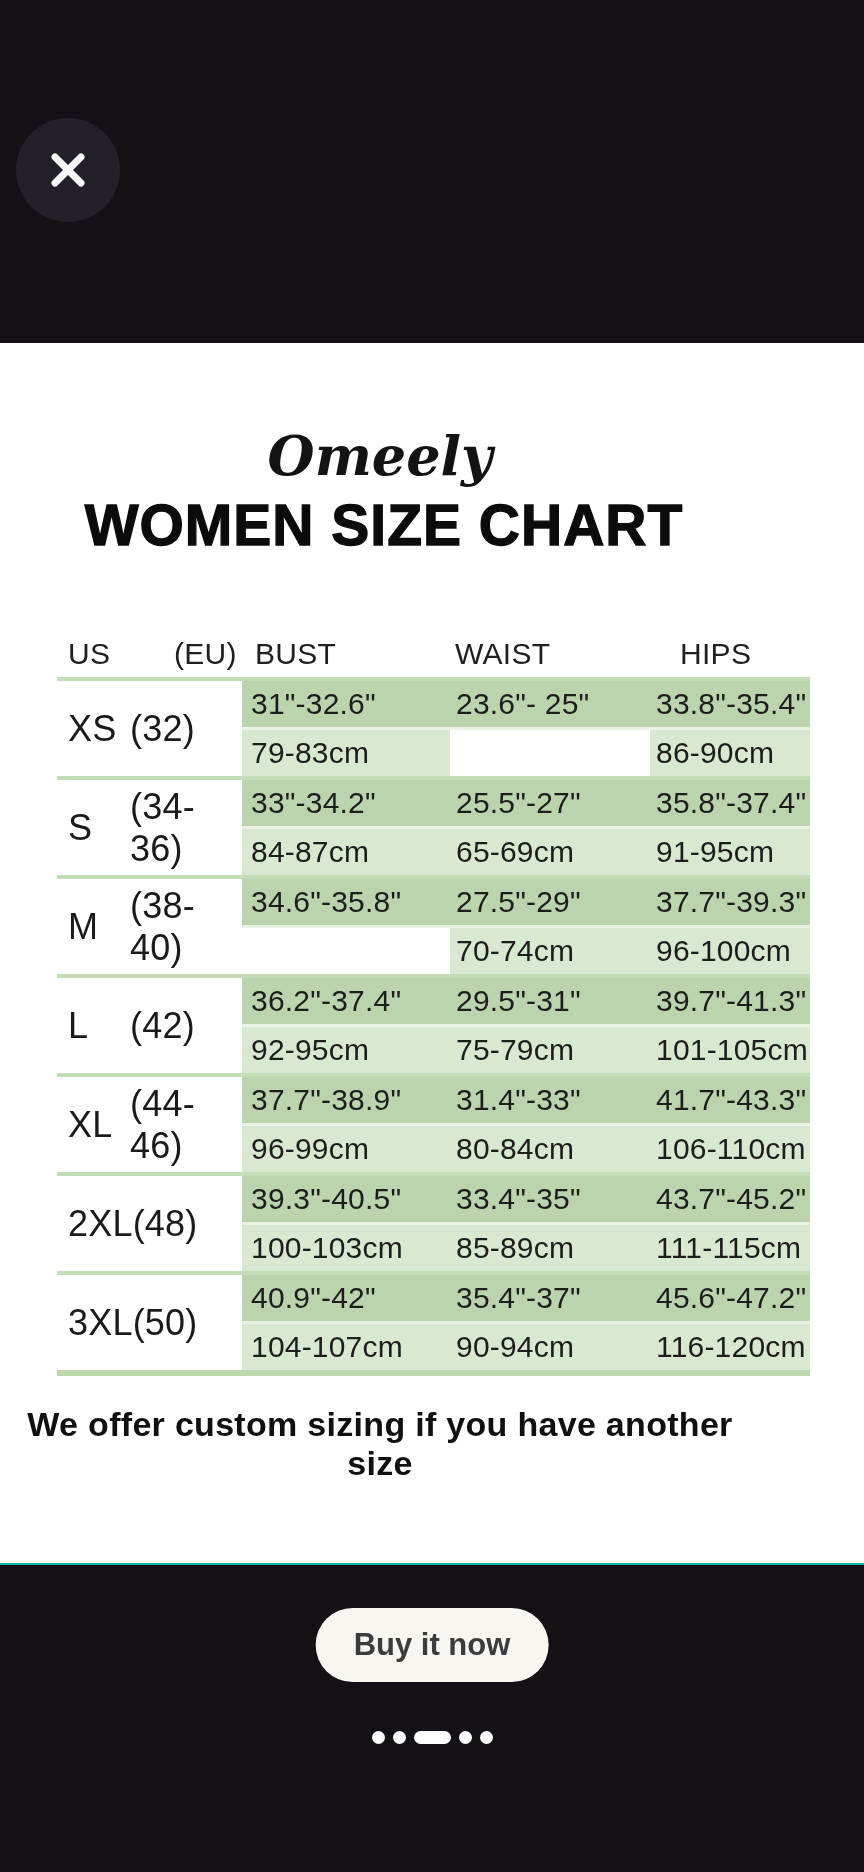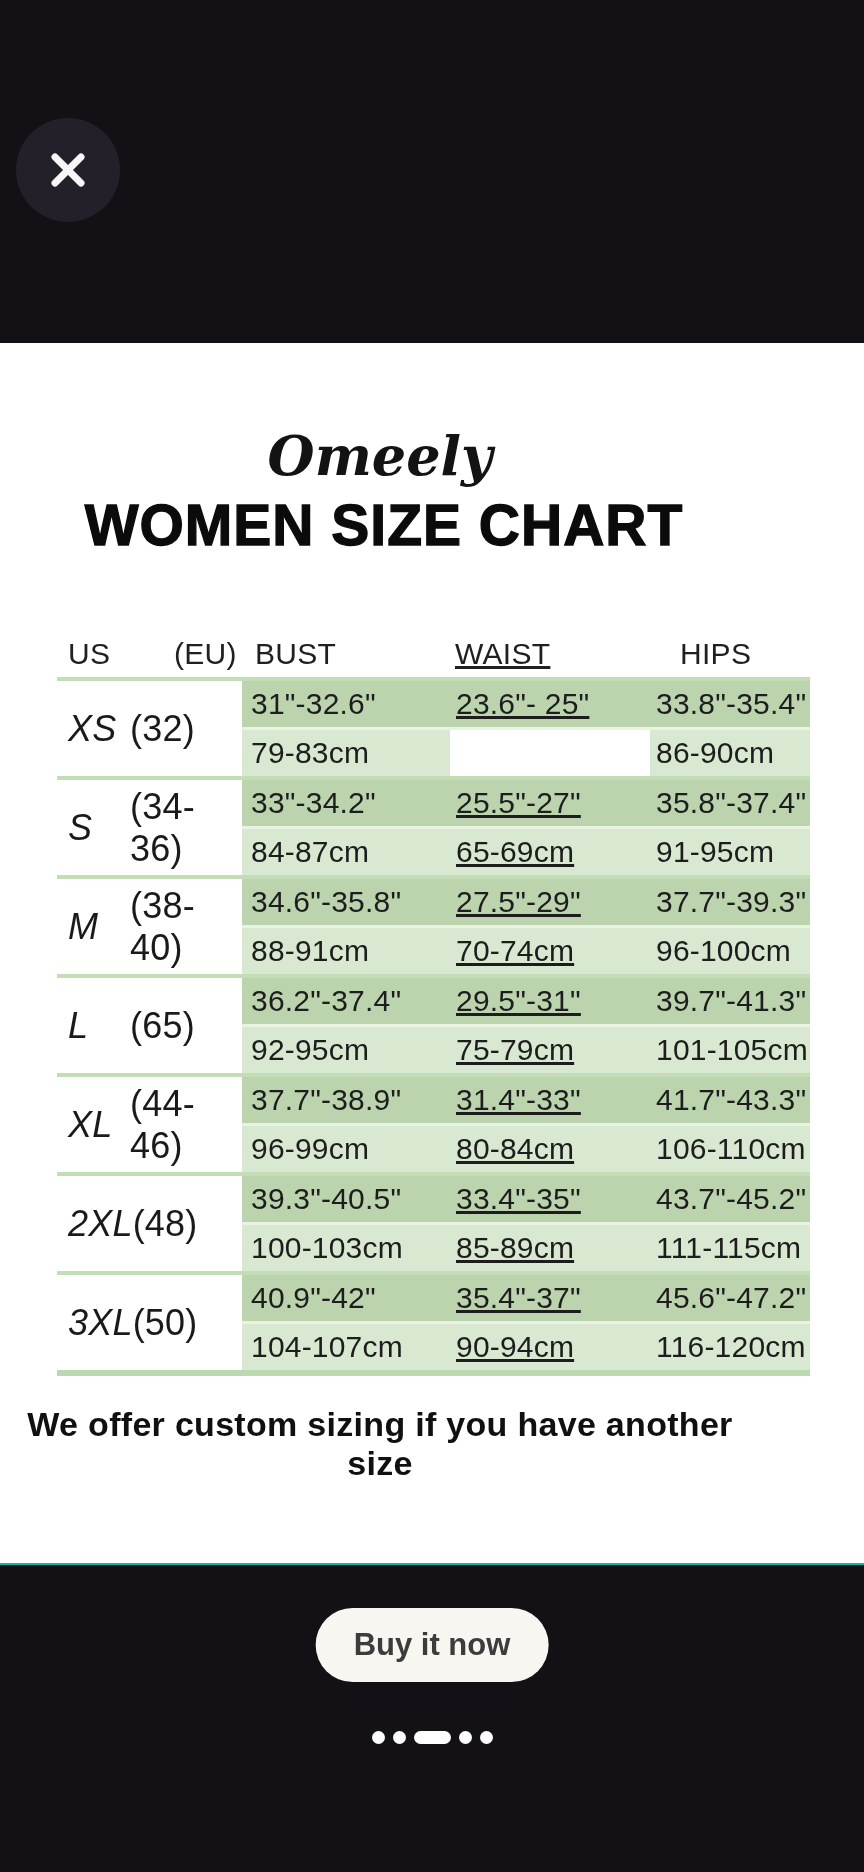--- a/index.html
+++ b/index.html
@@ -70,31 +70,31 @@
   .group{
     display:grid;
     grid-template-columns:185px 208px 200px 160px;
     grid-template-rows:46px 3px 46px;
   }
   .group .label{
     grid-row:1/4;grid-column:1;background:#ffffff;
     display:flex;align-items:center;padding-left:11px;
     font-size:36px;color:#1a1a1a;letter-spacing:0.2px;
   }
-  .group .label .us{min-width:62px;display:inline-block;font-style:italic;}
+  .group .label .us{min-width:62px;display:inline-block;}
   .cell.v{
     display:flex;align-items:center;
     font-size:30px;color:#1d1d1d;letter-spacing:0.2px;
     white-space:nowrap;
   }
   .v.c2{padding-left:9px;}
   .v.c3{padding-left:6px;}
   .v.c4{padding-left:6px;}
   .c2{grid-column:2;}
-  .c3{grid-column:3;text-decoration:underline;}
+  .c3{grid-column:3;}
   .c4{grid-column:4;}
   .row-inch{grid-row:1;background:var(--row-dark);}
   .row-cm{grid-row:3;background:var(--row-light);}
   .gap{grid-row:2;background:var(--row-gap);}
   .group-divider{height:4px;background:var(--divider);}
   .bottom-line{height:6px;background:var(--bottom-line);}
 
   .note{
     position:absolute;top:1062px;left:0;width:100%;
     text-align:center;
@@ -186,29 +186,28 @@
     <div class="cell label">
       <span class="us">M</span>
       <span class="eu">(38-40)</span>
     </div>
     <div class="cell v row-inch c2">34.6"-35.8"</div>
     <div class="cell v row-inch c3">27.5"-29"</div>
     <div class="cell v row-inch c4">37.7"-39.3"</div>
     <div class="gap c2"></div>
     <div class="gap c3"></div>
     <div class="gap c4"></div>
-    <div class="cell v row-cm c2">88-91cm</div>
     <div class="cell v row-cm c3">70-74cm</div>
     <div class="cell v row-cm c4">96-100cm</div>
   </div>
 <div class="group-divider"></div>
   <div class="group">
     <div class="cell label">
       <span class="us">L</span>
-      <span class="eu">(65)</span>
+      <span class="eu">(42)</span>
     </div>
     <div class="cell v row-inch c2">36.2"-37.4"</div>
     <div class="cell v row-inch c3">29.5"-31"</div>
     <div class="cell v row-inch c4">39.7"-41.3"</div>
     <div class="gap c2"></div>
     <div class="gap c3"></div>
     <div class="gap c4"></div>
     <div class="cell v row-cm c2">92-95cm</div>
     <div class="cell v row-cm c3">75-79cm</div>
     <div class="cell v row-cm c4">101-105cm</div>

